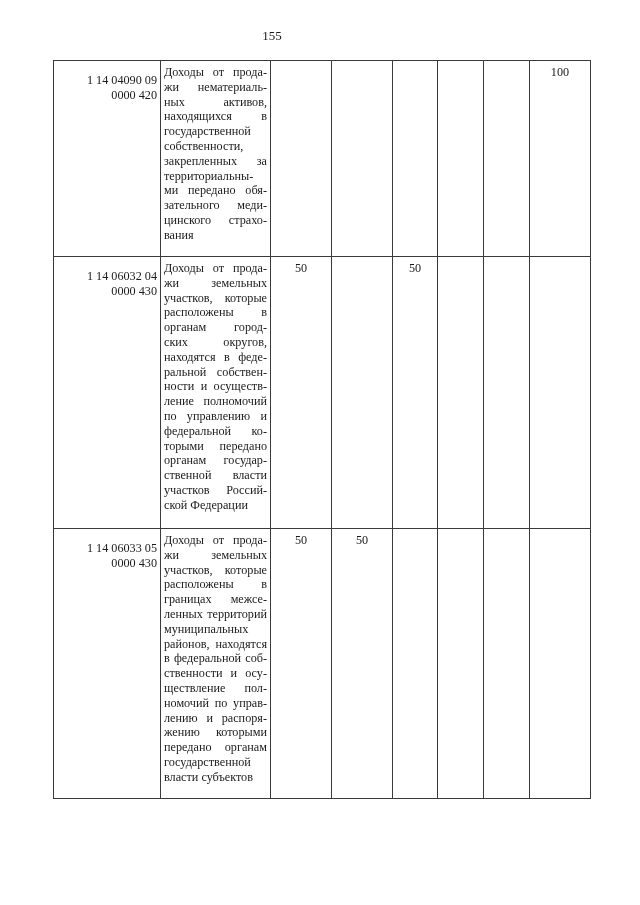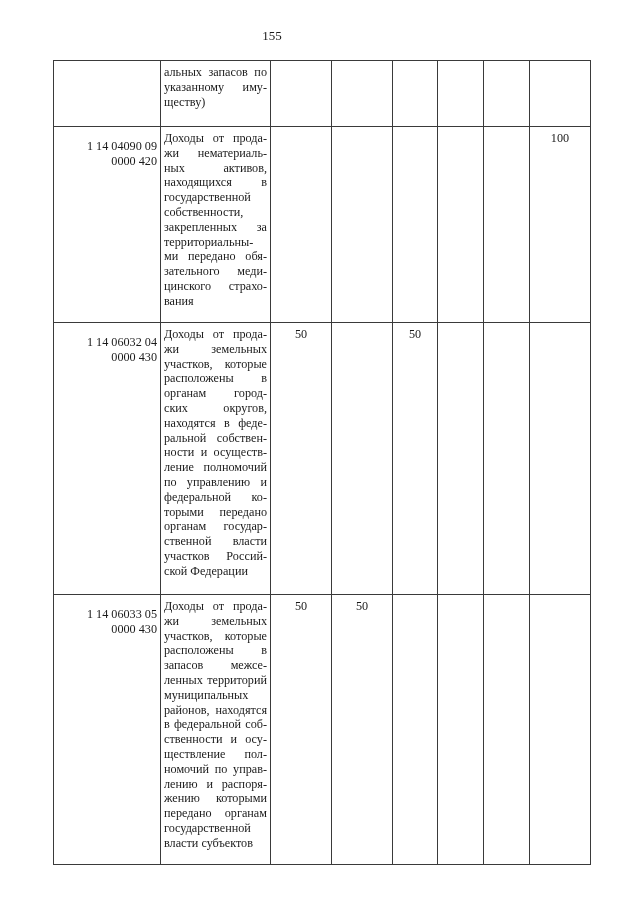--- a/index.html
+++ b/index.html
@@ -32,34 +32,20 @@
     <col style="width:107px">
       <col style="width:110px">
       <col style="width:61px">
       <col style="width:61px">
     <col style="width:45px">
       <col style="width:46px">
       <col style="width:46px">
       <col style="width:61px">
   </colgroup>
   <tbody id="tbody">
-      <tr class="r0">
-        <td class="code"></td>
-        <td class="desc">
-          <span>альных запасов по</span>
-          <span>указанному иму-</span>
-          <span class="last">ществу)</span>
-        </td>
-        <td class="num"></td>
-        <td class="num"></td>
-        <td class="num"></td>
-        <td class="num grey"></td>
-        <td class="num"></td>
-        <td class="num"></td>
-      </tr>
       <tr class="r1">
         <td class="code">
           <div>1 14 04090 09</div>
           <div>0000 420</div>
         </td>
         <td class="desc">
           <span>Доходы от прода-</span>
           <span>жи нематериаль-</span>
           <span>ных активов,</span>
           <span>находящихся в</span>
@@ -113,21 +99,21 @@
       <tr class="r3">
         <td class="code">
           <div>1 14 06033 05</div>
           <div>0000 430</div>
         </td>
         <td class="desc">
           <span>Доходы от прода-</span>
           <span>жи земельных</span>
           <span>участков, которые</span>
           <span>расположены в</span>
-          <span>запасов межсе-</span>
+          <span>границах межсе-</span>
           <span>ленных территорий</span>
           <span>муниципальных</span>
           <span>районов, находятся</span>
           <span>в федеральной соб-</span>
           <span>ственности и осу-</span>
           <span>ществление пол-</span>
           <span>номочий по управ-</span>
           <span>лению и распоря-</span>
           <span>жению которыми</span>
           <span>передано органам</span>

